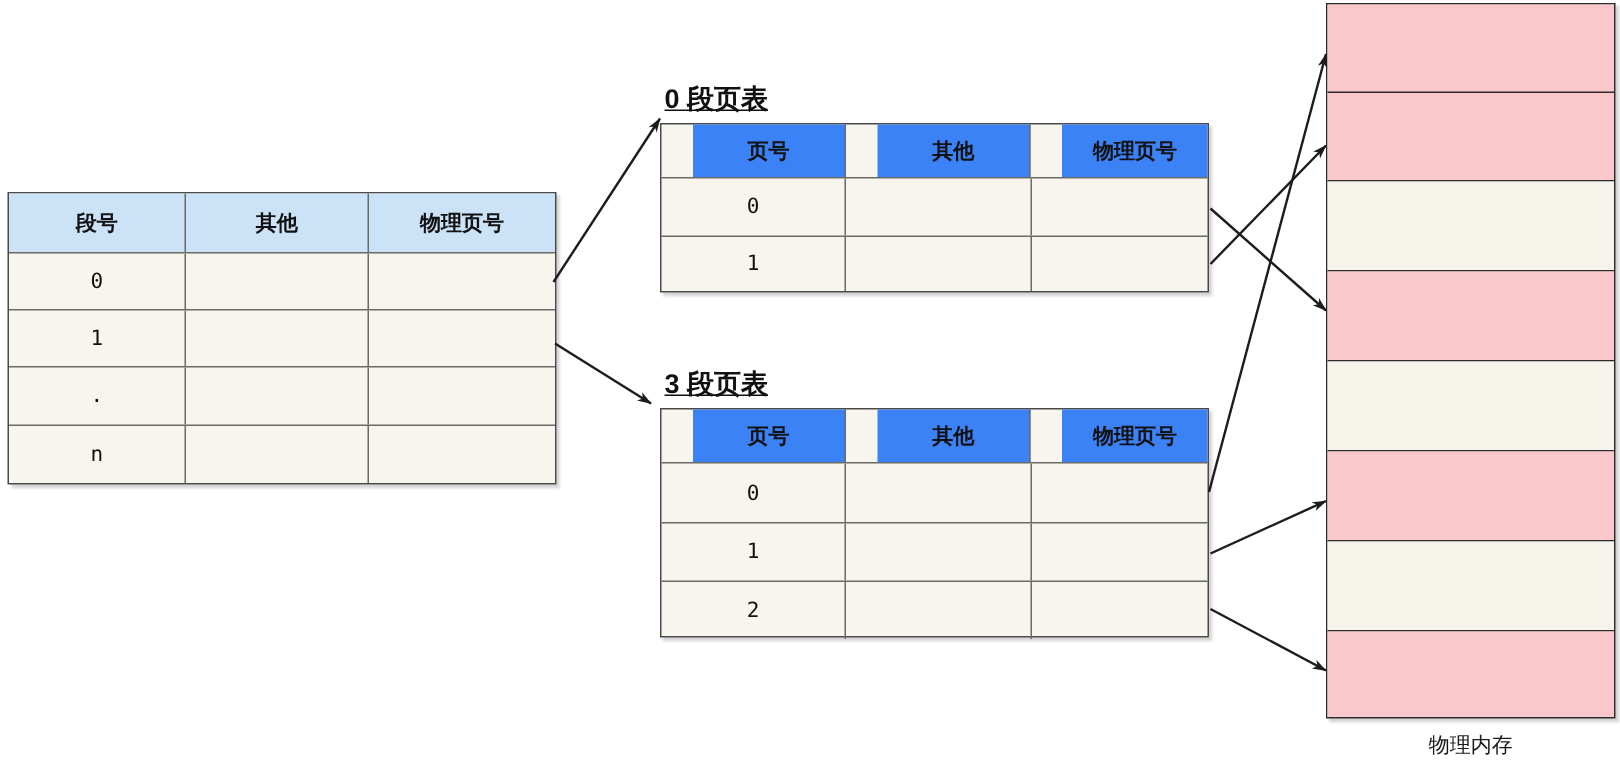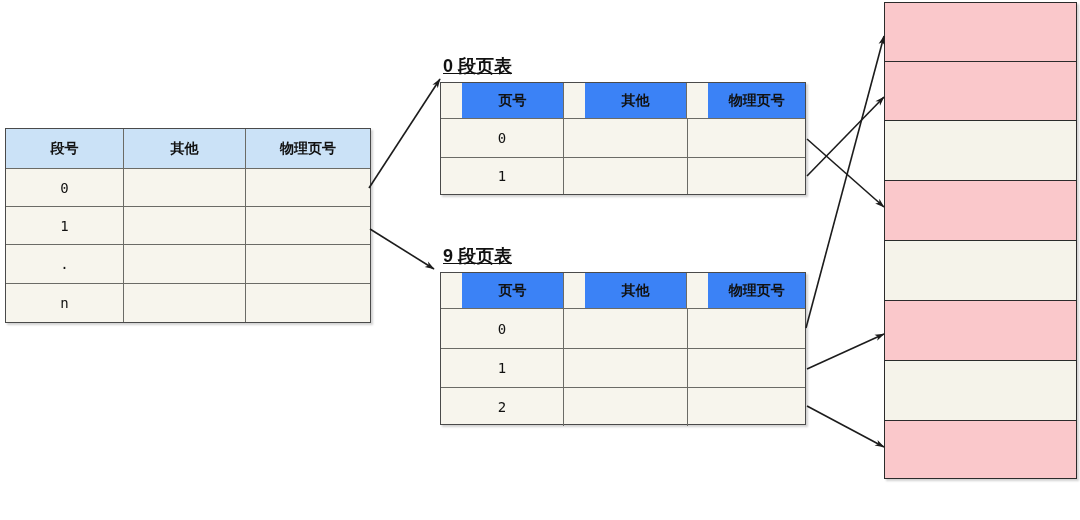--- a/index.html
+++ b/index.html
@@ -92,21 +92,21 @@
       <div class="tcell" style="width:124px;height:100%;"></div>
       <div class="tcell" style="width:117px;height:100%;"></div>
     </div>
     <div class="trow body" style="height:36px;">
       <div class="tcell" style="width:123px;height:100%;">1</div>
       <div class="tcell" style="width:124px;height:100%;"></div>
       <div class="tcell" style="width:117px;height:100%;"></div>
     </div>
   </div>
 
-  <div class="title pt-title" style="left:443px;top:244px;">9 段页表</div>
+  <div class="title pt-title" style="left:443px;top:244px;">3 段页表</div>
 
   <div class="tbl" id="pagetable1" style="left:440px;top:272px;width:366px;height:153px;">
     <div class="trow hdr" style="height:36px;">
       <div class="tcell hdr-orange" style="width:123px;height:100%;">页号</div>
       <div class="tcell hdr-orange" style="width:124px;height:100%;">其他</div>
       <div class="tcell hdr-orange" style="width:117px;height:100%;">物理页号</div>
     </div>
     <div class="trow body" style="height:40px;">
       <div class="tcell" style="width:123px;height:100%;">0</div>
       <div class="tcell" style="width:124px;height:100%;"></div>
@@ -128,20 +128,21 @@
     <div class="mcell used" style="height:59px;"></div>
     <div class="mcell used" style="height:59px;"></div>
     <div class="mcell free" style="height:60px;"></div>
     <div class="mcell used" style="height:60px;"></div>
     <div class="mcell free" style="height:60px;"></div>
     <div class="mcell used" style="height:60px;"></div>
     <div class="mcell free" style="height:60px;"></div>
     <div class="mcell used" style="height:57px;"></div>
   </div>
 
+  <div class="title mem-title" style="left:884px;top:488px;width:193px;text-align:center;">物理内存</div>
 
   <svg id="arrows" viewBox="0 0 1080 520">
     <defs>
       <marker id="ah" markerWidth="11" markerHeight="11" refX="9.4" refY="3.6" orient="auto" markerUnits="userSpaceOnUse">
         <path d="M0.4,0.4 L10,3.6 L0.4,6.8 L3,3.6 Z" fill="#1c1c1c"></path>
       </marker>
     </defs>
 
     <line x1="369" y1="188" x2="440" y2="79" marker-end="url(#ah)"></line>
     <line x1="370" y1="229" x2="434" y2="269" marker-end="url(#ah)"></line>

